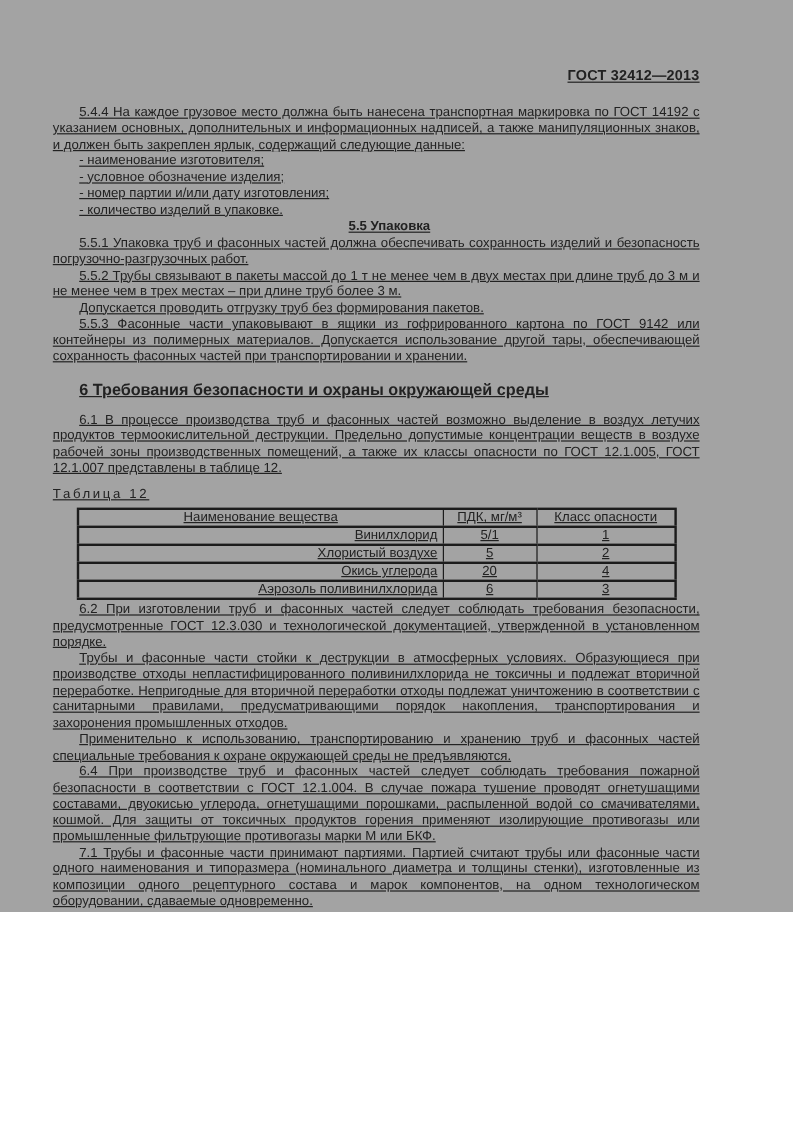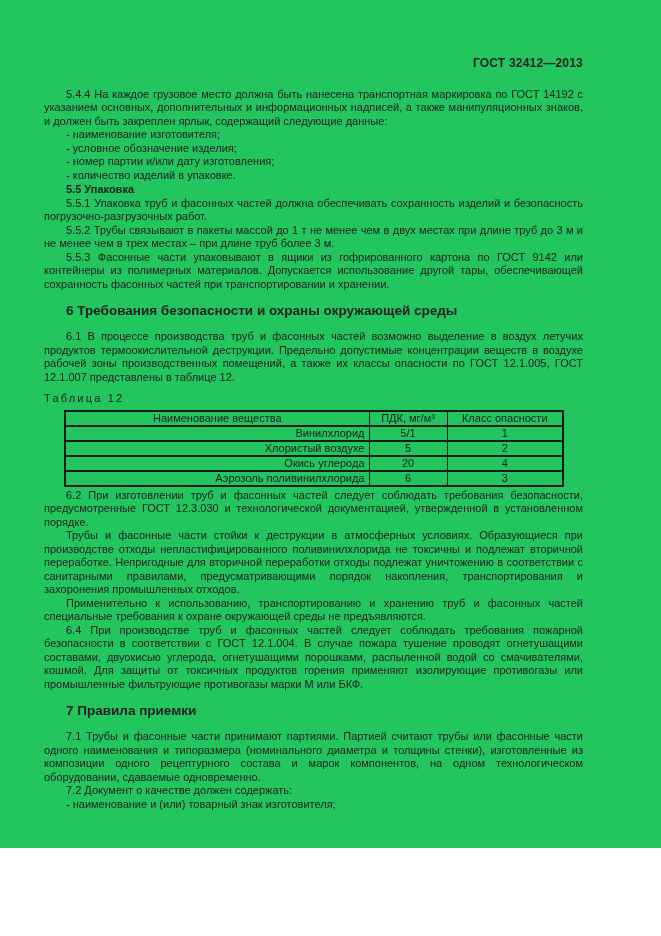--- a/index.html
+++ b/index.html
@@ -1,40 +1,41 @@
 <!DOCTYPE html>
 <html><head>
 <meta charset="utf-8">
 <style>
   html, body { margin:0; padding:0; background:#ffffff; }
   .page {
-    width:661px; height:848px;
+    width:661px; height:760px;
     box-sizing:border-box;
     position:relative;
-    background:#22c55e;
+    background:#a3a3a3;
     color:#222222;
     font-family:"Liberation Sans", sans-serif;
     font-size:11px;
     line-height:13.5px;
     padding:57px 78px 0 44px;
     overflow:hidden;
+    text-decoration:underline;
   }
   .doc-header {
     text-align:right;
     font-weight:bold;
     font-size:12px;
     margin-bottom:17px;
     letter-spacing:0.2px;
   }
   .paragraph, .list-item, .subheading {
     margin:0;
     text-indent:22px;
   }
   .paragraph { text-align:justify; }
-  .subheading { font-weight:bold; margin-top:1px; }
+  .subheading { font-weight:bold; margin-top:1px;text-align:center; }
   .heading {
     font-size:13.5px;
     font-weight:bold;
     margin:12px 0 11px 0;
     text-indent:22px;
     line-height:16px;
   }
   .table-label {
     margin:8px 0 4px 0;
     text-indent:0;
@@ -83,20 +84,21 @@
 
   <div id="doc-content">
       <p class="paragraph">5.4.4 На каждое грузовое место должна быть нанесена транспортная маркировка по ГОСТ 14192 с указанием основных, дополнительных и информационных надписей, а также манипуляционных знаков, и должен быть закреплен ярлык, содержащий следующие данные:</p>
       <p class="list-item">- наименование изготовителя;</p>
       <p class="list-item">- условное обозначение изделия;</p>
       <p class="list-item">- номер партии и/или дату изготовления;</p>
       <p class="list-item">- количество изделий в упаковке.</p>
       <p class="subheading">5.5 Упаковка</p>
       <p class="paragraph">5.5.1 Упаковка труб и фасонных частей должна обеспечивать сохранность изделий и безопасность погрузочно-разгрузочных работ.</p>
       <p class="paragraph">5.5.2 Трубы связывают в пакеты массой до 1 т не менее чем в двух местах при длине труб до 3 м и не менее чем в трех местах – при длине труб более 3 м.</p>
+      <p class="paragraph">Допускается проводить отгрузку труб без формирования пакетов.</p>
       <p class="paragraph">5.5.3 Фасонные части упаковывают в ящики из гофрированного картона по ГОСТ 9142 или контейнеры из полимерных материалов. Допускается использование другой тары, обеспечивающей сохранность фасонных частей при транспортировании и хранении.</p>
       <h2 class="heading">6 Требования безопасности и охраны окружающей среды</h2>
       <p class="paragraph">6.1 В процессе производства труб и фасонных частей возможно выделение в воздух летучих продуктов термоокислительной деструкции. Предельно допустимые концентрации веществ в воздухе рабочей зоны производственных помещений, а также их классы опасности по ГОСТ 12.1.005, ГОСТ 12.1.007 представлены в таблице 12.</p>
       <p class="table-label">Таблица 12</p>
       <table class="gost-table">
         <colgroup>
           <col class="c0">
           <col class="c1">
           <col class="c2">
         </colgroup>
@@ -127,20 +129,19 @@
             <td>Аэрозоль поливинилхлорида</td>
             <td>6</td>
             <td>3</td>
           </tr>
         </tbody>
       </table>
       <p class="paragraph">6.2 При изготовлении труб и фасонных частей следует соблюдать требования безопасности, предусмотренные ГОСТ 12.3.030 и технологической документацией, утвержденной в установленном порядке.</p>
       <p class="paragraph">Трубы и фасонные части стойки к деструкции в атмосферных условиях. Образующиеся при производстве отходы непластифицированного поливинилхлорида не токсичны и подлежат вторичной переработке. Непригодные для вторичной переработки отходы подлежат уничтожению в соответствии с санитарными правилами, предусматривающими порядок накопления, транспортирования и захоронения промышленных отходов.</p>
       <p class="paragraph">Применительно к использованию, транспортированию и хранению труб и фасонных частей специальные требования к охране окружающей среды не предъявляются.</p>
       <p class="paragraph">6.4 При производстве труб и фасонных частей следует соблюдать требования пожарной безопасности в соответствии с ГОСТ 12.1.004. В случае пожара тушение проводят огнетушащими составами, двуокисью углерода, огнетушащими порошками, распыленной водой со смачивателями, кошмой. Для защиты от токсичных продуктов горения применяют изолирующие противогазы или промышленные фильтрующие противогазы марки М или БКФ.</p>
-      <h2 class="heading">7 Правила приемки</h2>
       <p class="paragraph">7.1 Трубы и фасонные части принимают партиями. Партией считают трубы или фасонные части одного наименования и типоразмера (номинального диаметра и толщины стенки), изготовленные из композиции одного рецептурного состава и марок компонентов, на одном технологическом оборудовании, сдаваемые одновременно.</p>
       <p class="paragraph">7.2 Документ о качестве должен содержать:</p>
       <p class="list-item">- наименование и (или) товарный знак изготовителя;</p>
     </div>
 
   <div class="page-number">13</div>
 </div>
 
 </body></html>

